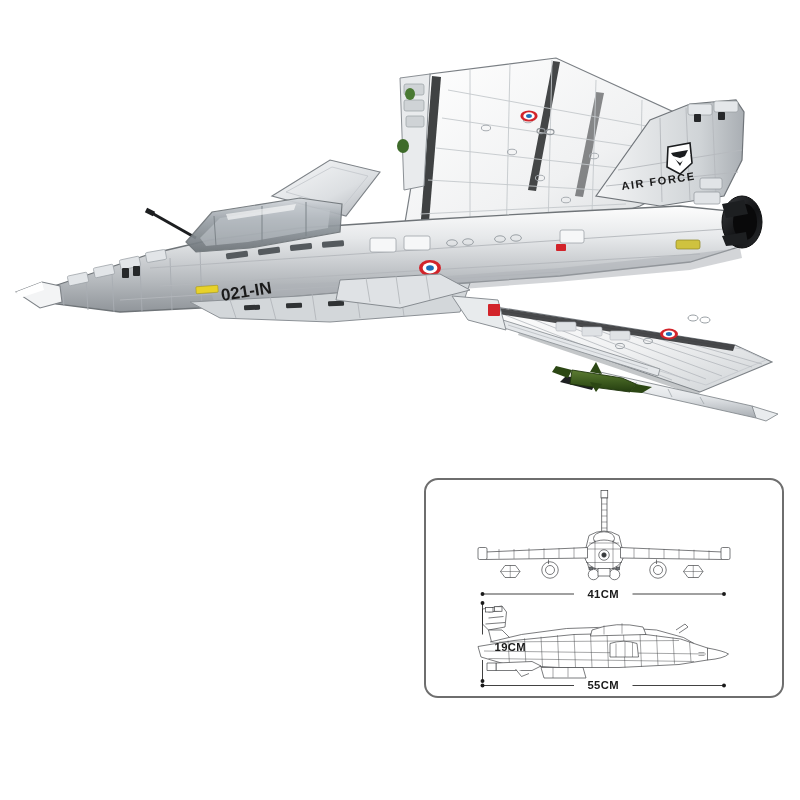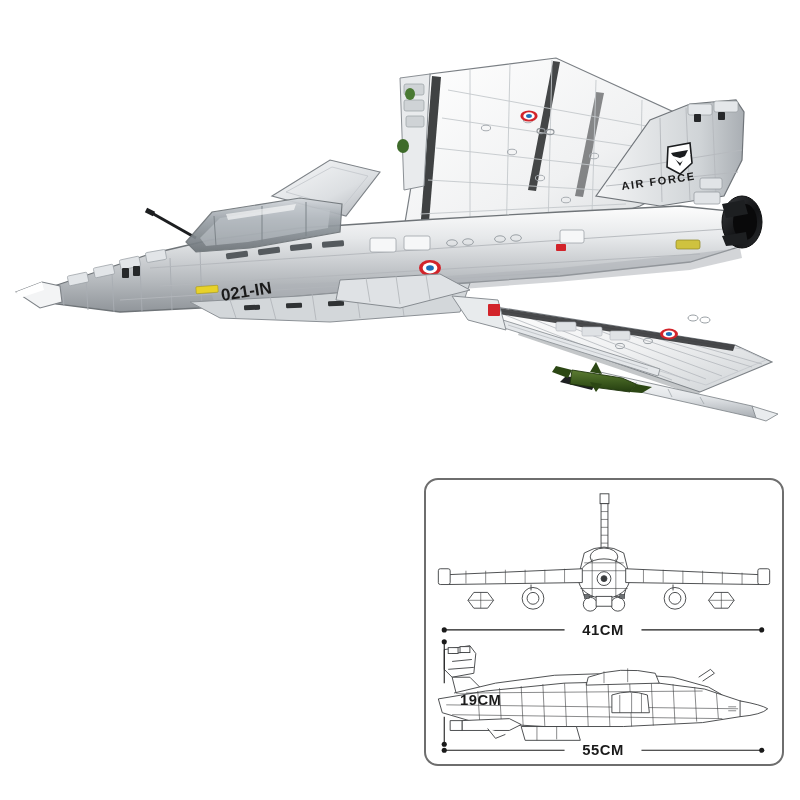--- a/index.html
+++ b/index.html
@@ -20,21 +20,21 @@
     position: absolute;
     left: 0; top: 0;
     width: 800px; height: 460px;
   }
   #hero svg { display: block; width: 800px; height: 460px; }
 
   
   #dim-panel {
     position: absolute;
     left: 424px; top: 478px;
-    width: 360px; height: 288px;
+    width: 360px; height: 220px;
     border: 2px solid #6e6e6e;
     border-radius: 14px;
     background: #ffffff;
   }
   #dim-panel svg { display: block; width: 100%; height: 100%; }
   .dimtext {
     font-family: "Liberation Sans", sans-serif;
     font-weight: bold;
     font-size: 15px;
     fill: #1a1a1a;

